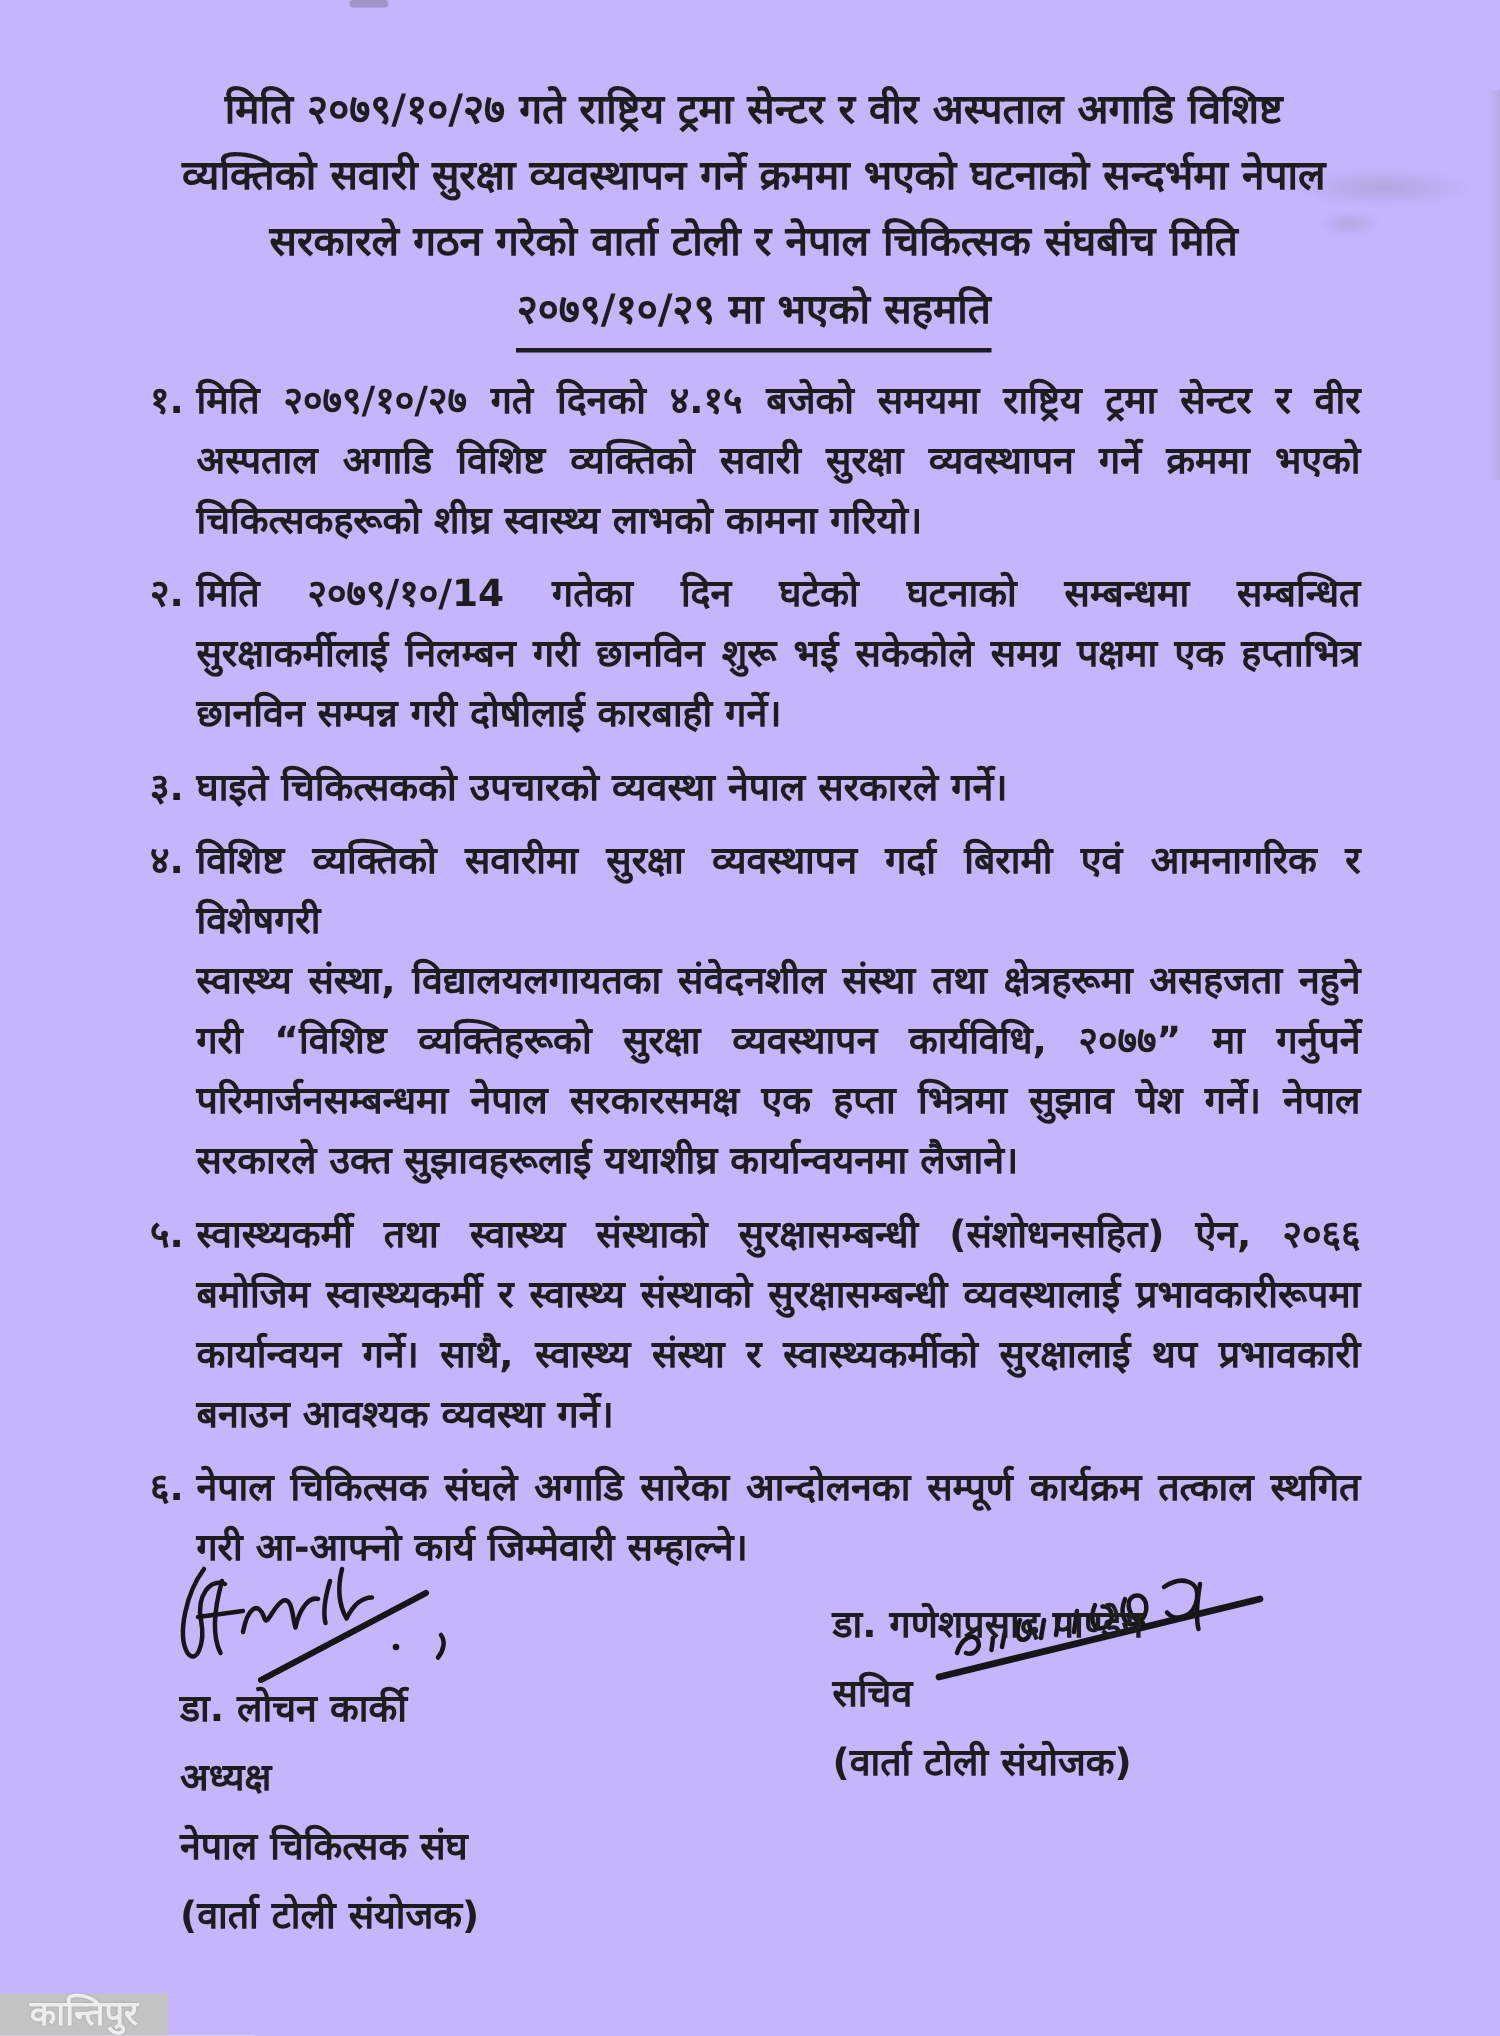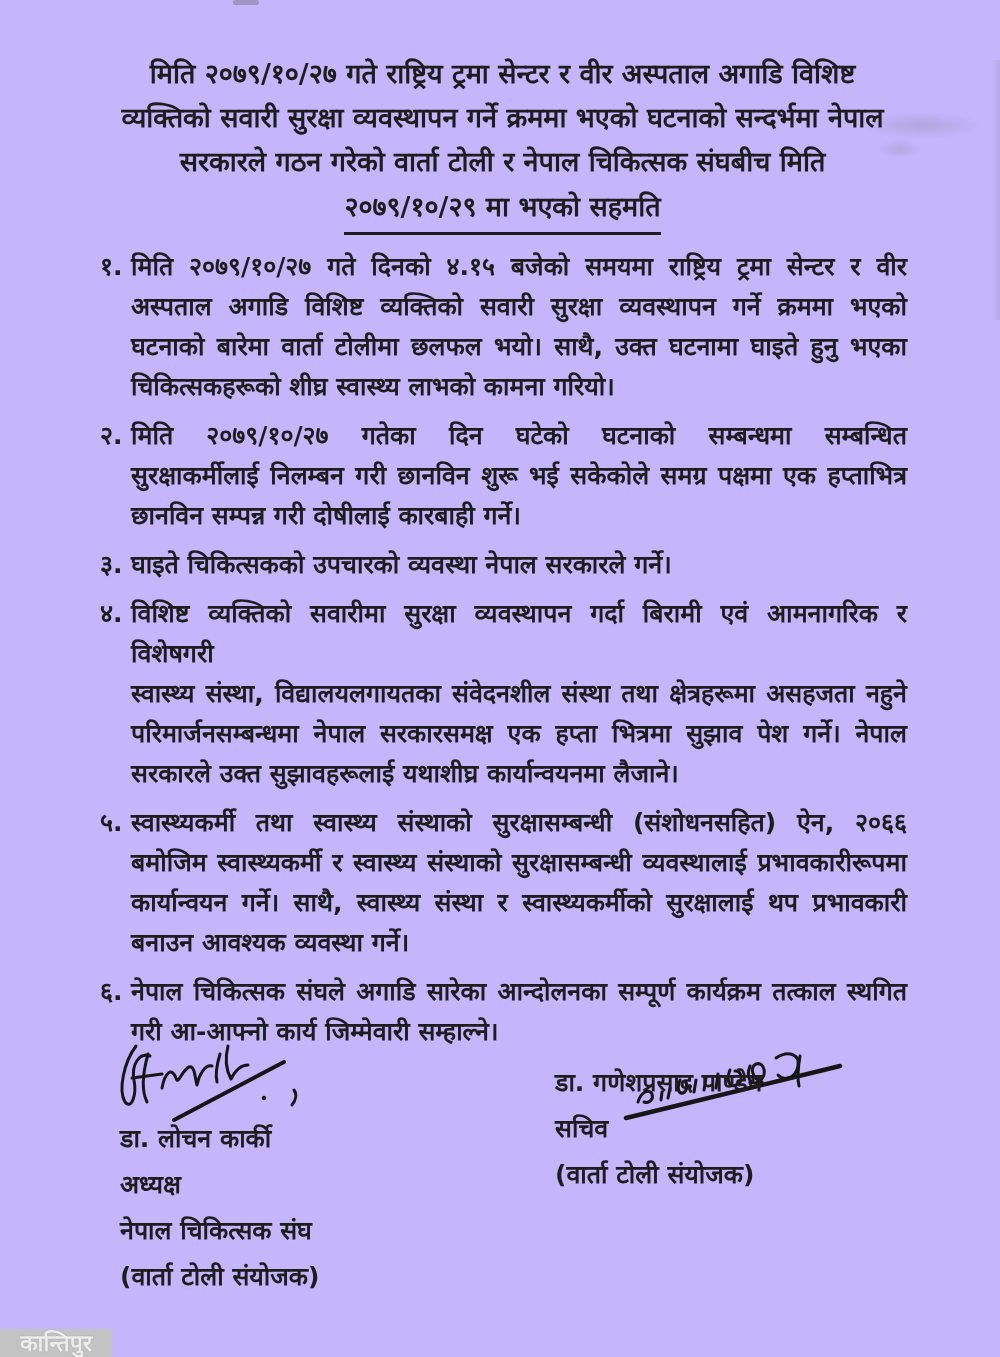--- a/index.html
+++ b/index.html
@@ -75,46 +75,46 @@
     <div class="h-line"><span class="underlined">२०७९/१०/२९ मा भएको सहमति</span></div>
   </div>
 
   <div class="content">
 
     <div class="item">
       <div class="num">१.</div>
       <div class="itext">
         <div class="ln jl">मिति २०७९/१०/२७ गते दिनको ४.१५ बजेको समयमा राष्ट्रिय ट्रमा सेन्टर र वीर</div>
         <div class="ln jl">अस्पताल अगाडि विशिष्ट व्यक्तिको सवारी सुरक्षा व्यवस्थापन गर्ने क्रममा भएको</div>
-        <div class="ln jl">घटनाको बारेमा वार्ता टोलीमा छलफल भयो। साथै, उक्त घटनामा घाइते हुनु भएका</div>
         <div class="ln">चिकित्सकहरूको शीघ्र स्वास्थ्य लाभको कामना गरियो।</div>
       </div>
     </div>
 
     <div class="item">
       <div class="num">२.</div>
       <div class="itext">
-        <div class="ln jl">मिति २०७९/१०/२७ गतेका दिन घटेको घटनाको सम्बन्धमा सम्बन्धित</div>
+        <div class="ln jl">मिति २०७९/१०/14 गतेका दिन घटेको घटनाको सम्बन्धमा सम्बन्धित</div>
         <div class="ln jl">सुरक्षाकर्मीलाई निलम्बन गरी छानविन शुरू भई सकेकोले समग्र पक्षमा एक हप्ताभित्र</div>
         <div class="ln">छानविन सम्पन्न गरी दोषीलाई कारबाही गर्ने।</div>
       </div>
     </div>
 
     <div class="item">
       <div class="num">३.</div>
       <div class="itext">
         <div class="ln">घाइते चिकित्सकको उपचारको व्यवस्था नेपाल सरकारले गर्ने।</div>
       </div>
     </div>
 
     <div class="item">
       <div class="num">४.</div>
       <div class="itext">
         <div class="ln jl">विशिष्ट व्यक्तिको सवारीमा सुरक्षा व्यवस्थापन गर्दा बिरामी एवं आमनागरिक र विशेषगरी</div>
         <div class="ln jl">स्वास्थ्य संस्था, विद्यालयलगायतका संवेदनशील संस्था तथा क्षेत्रहरूमा असहजता नहुने</div>
+        <div class="ln jl">गरी “विशिष्ट व्यक्तिहरूको सुरक्षा व्यवस्थापन कार्यविधि, २०७७” मा गर्नुपर्ने</div>
         <div class="ln jl">परिमार्जनसम्बन्धमा नेपाल सरकारसमक्ष एक हप्ता भित्रमा सुझाव पेश गर्ने। नेपाल</div>
         <div class="ln">सरकारले उक्त सुझावहरूलाई यथाशीघ्र कार्यान्वयनमा लैजाने।</div>
       </div>
     </div>
 
     <div class="item">
       <div class="num">५.</div>
       <div class="itext">
         <div class="ln jl">स्वास्थ्यकर्मी तथा स्वास्थ्य संस्थाको सुरक्षासम्बन्धी (संशोधनसहित) ऐन, २०६६</div>
         <div class="ln jl">बमोजिम स्वास्थ्यकर्मी र स्वास्थ्य संस्थाको सुरक्षासम्बन्धी व्यवस्थालाई प्रभावकारीरूपमा</div>

